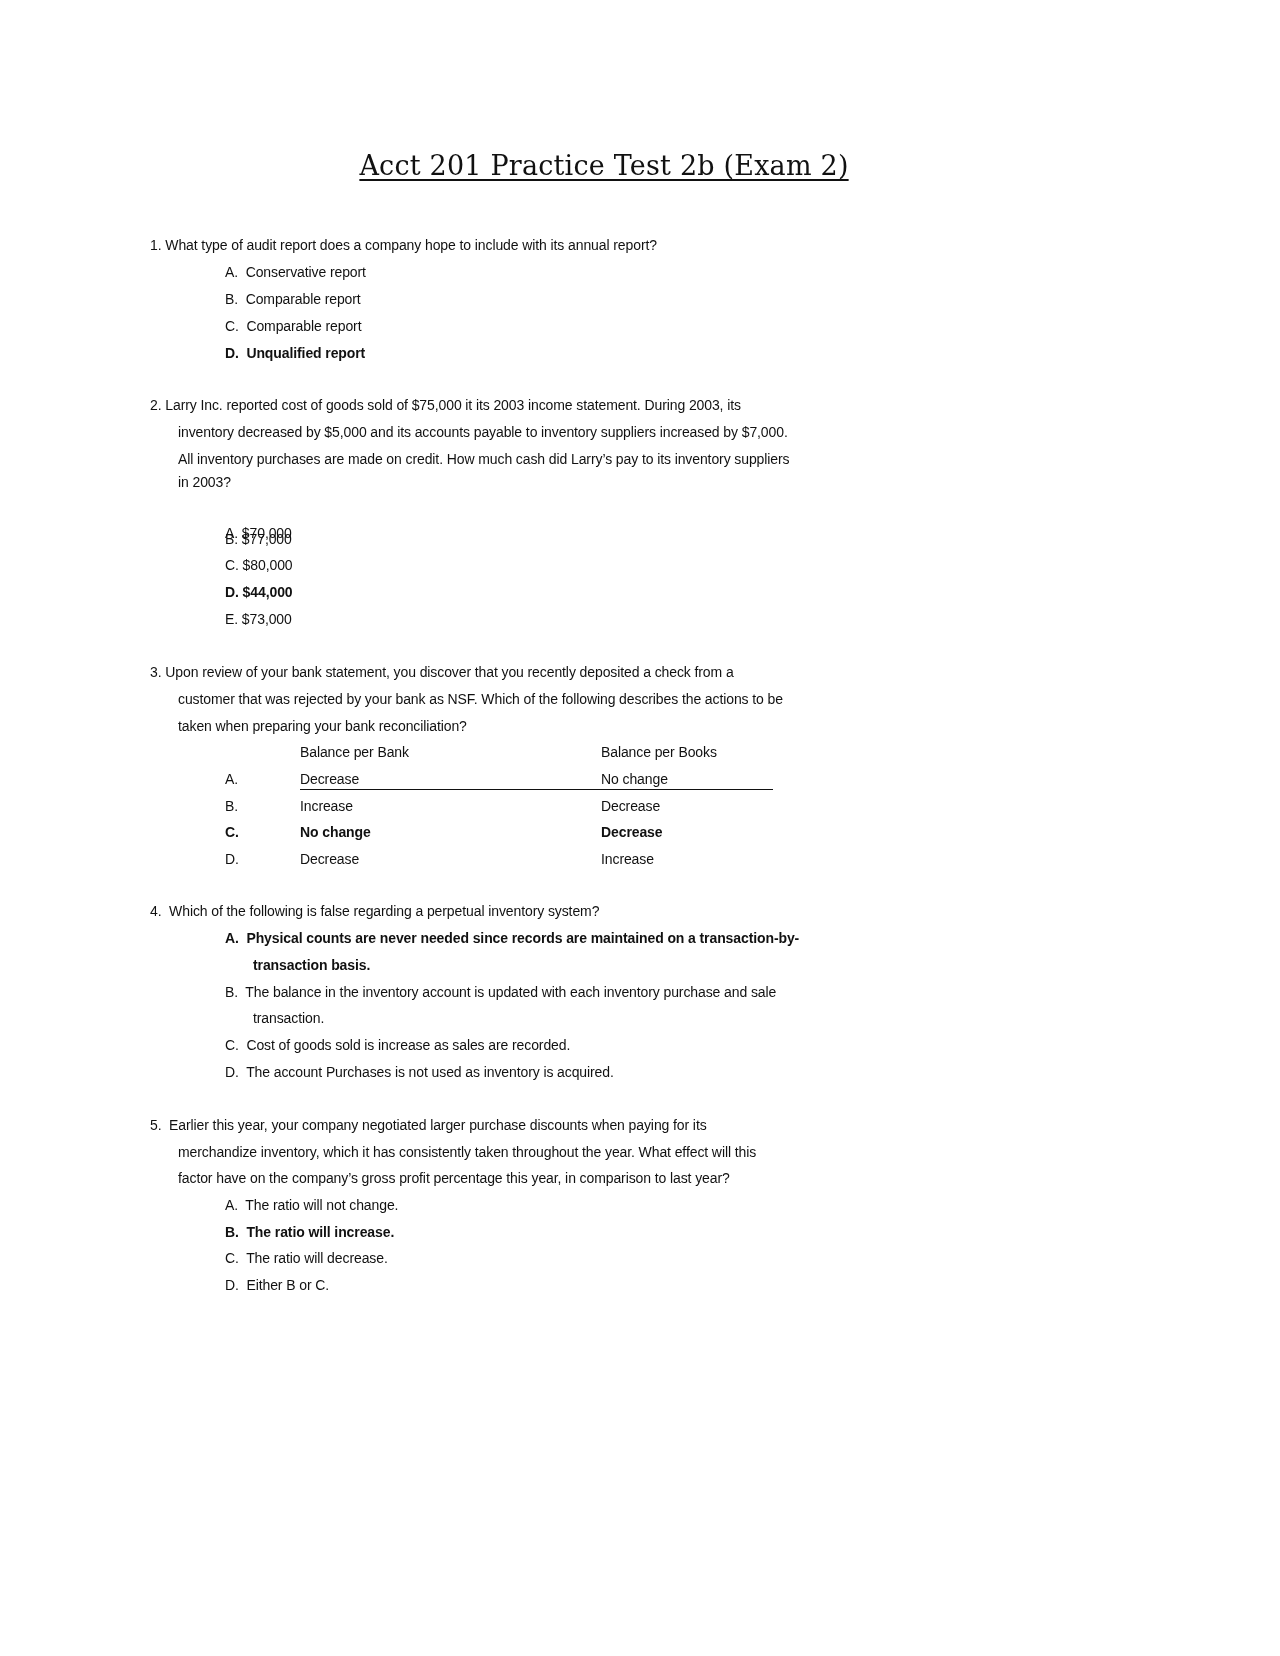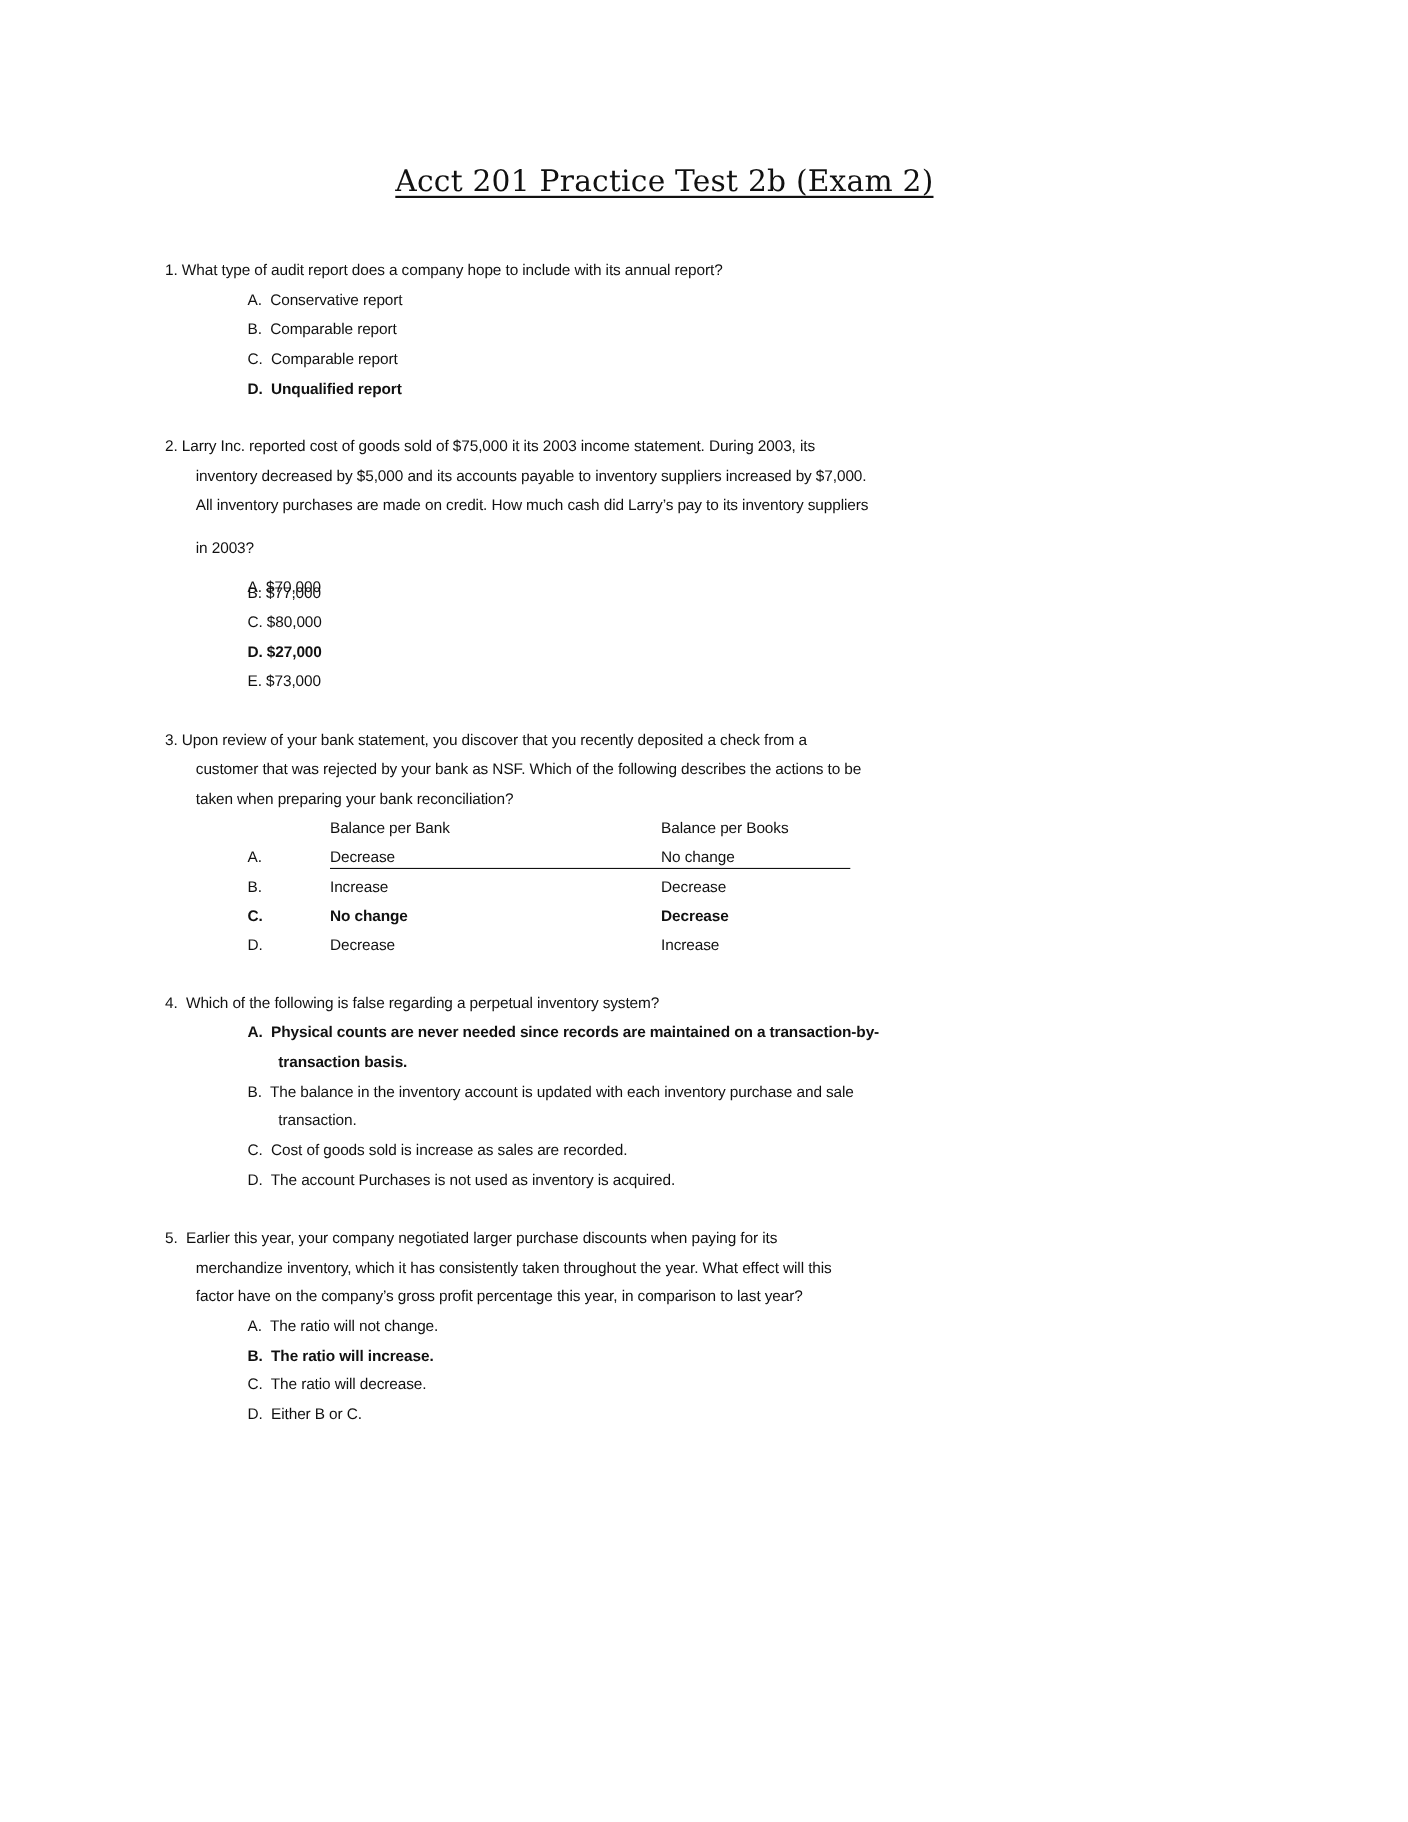--- a/index.html
+++ b/index.html
@@ -29,25 +29,25 @@
     <div class="line opt" style="top:258px"><span>A.</span>&nbsp; <span>Conservative report</span></div>
     <div class="line opt" style="top:285px"><span>B.</span>&nbsp; <span>Comparable report</span></div>
     <div class="line opt" style="top:312px"><span>C.</span>&nbsp; <span>Comparable report</span></div>
     <div class="line opt b" style="top:339px"><span>D.</span>&nbsp; <span>Unqualified report</span></div>
   </div>
 
   <div>
     <div class="line q" style="top:391px"><span>2.</span> <span>Larry Inc. reported cost of goods sold of $75,000 it its 2003 income statement. During 2003, its</span></div>
     <div class="line qc" style="top:418px">inventory decreased by $5,000 and its accounts payable to inventory suppliers increased by $7,000.</div>
     <div class="line qc" style="top:445px">All inventory purchases are made on credit. How much cash did Larry’s pay to its inventory suppliers</div>
-    <div class="line qc" style="top:484px">in 2003?</div>
+    <div class="line qc" style="top:468px">in 2003?</div>
     <div class="line opt" style="top:519px"><span>A.</span> <span>$70,000</span></div>
     <div class="line opt" style="top:525px"><span>B.</span> <span>$77,000</span></div>
     <div class="line opt" style="top:551px"><span>C.</span> <span>$80,000</span></div>
-    <div class="line opt b" style="top:578px"><span>D.</span> <span>$27,000</span></div>
+    <div class="line opt b" style="top:578px"><span>D.</span> <span>$44,000</span></div>
     <div class="line opt" style="top:605px"><span>E.</span> <span>$73,000</span></div>
   </div>
 
   <div>
     <div class="line q" style="top:658px"><span>3.</span> <span>Upon review of your bank statement, you discover that you recently deposited a check from a</span></div>
     <div class="line qc" style="top:685px">customer that was rejected by your bank as NSF.  Which of the following describes the actions to be</div>
     <div class="line qc" style="top:712px">taken when preparing your bank reconciliation?</div>
 
     <div>
       <div class="line" style="top:738px; left:300px">Balance per Bank</div>

